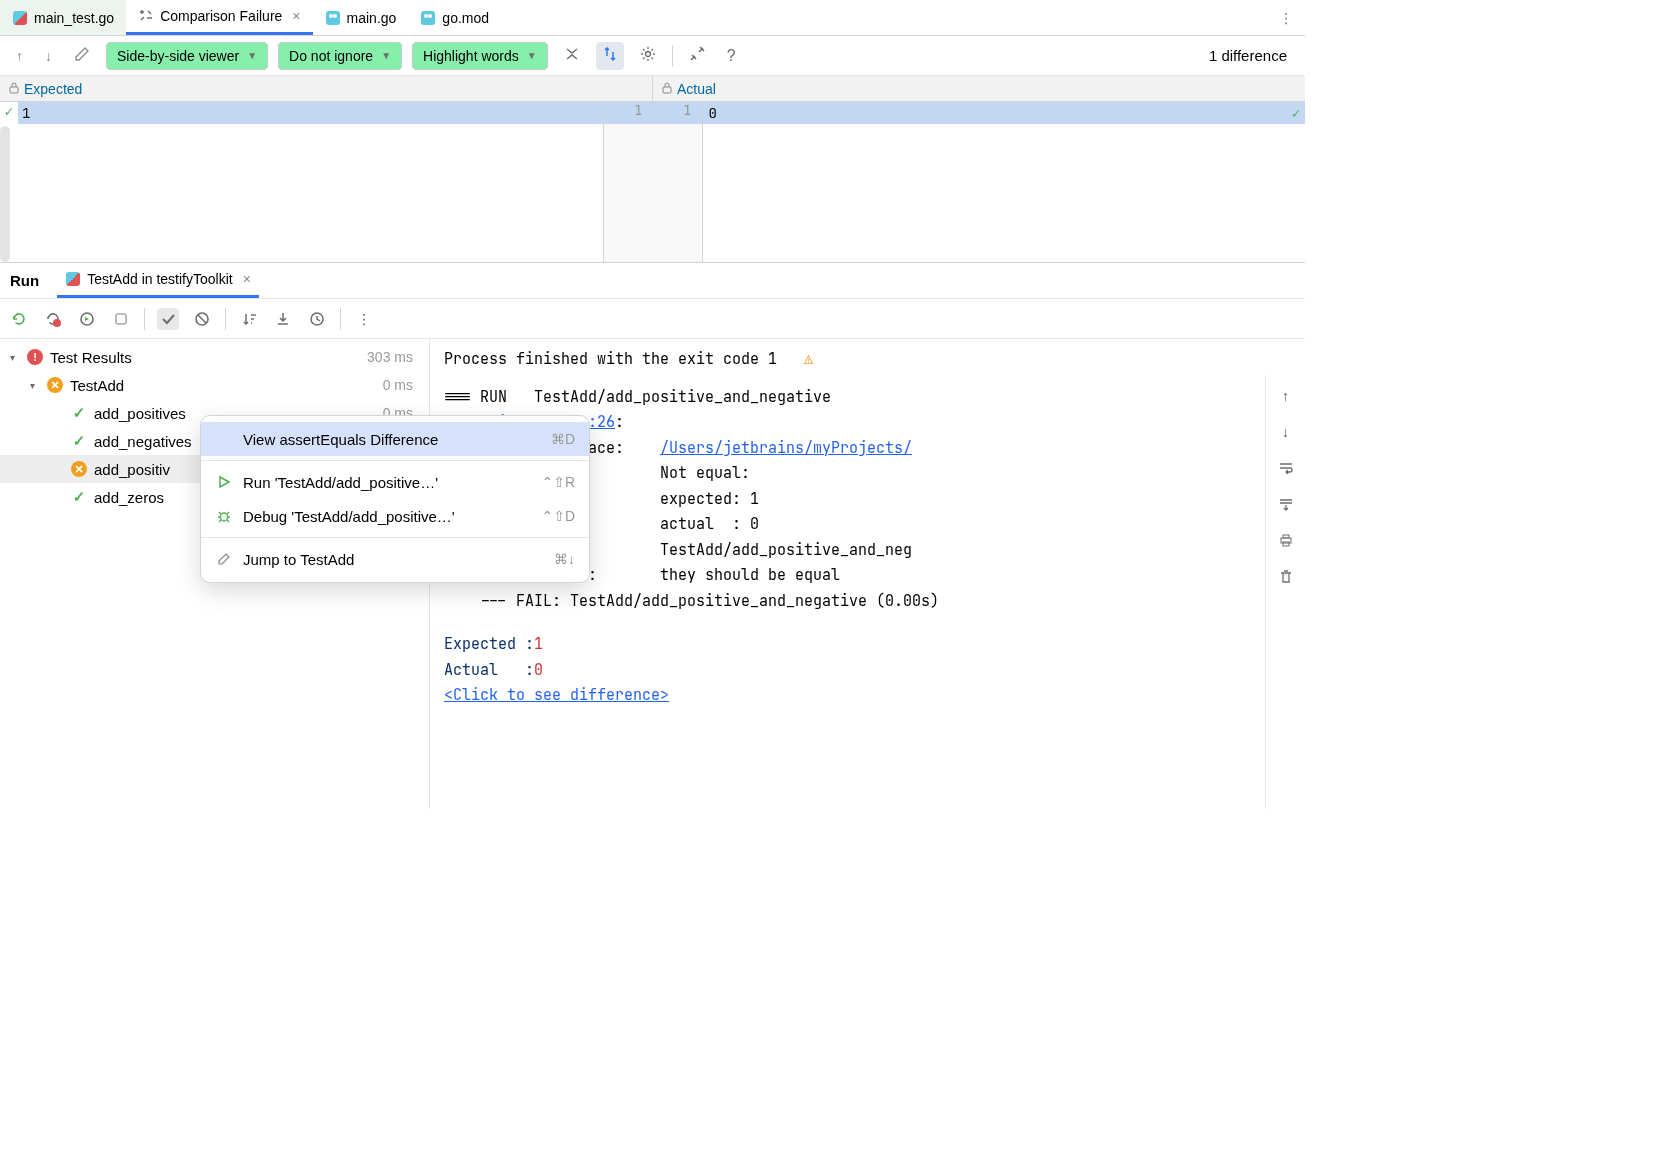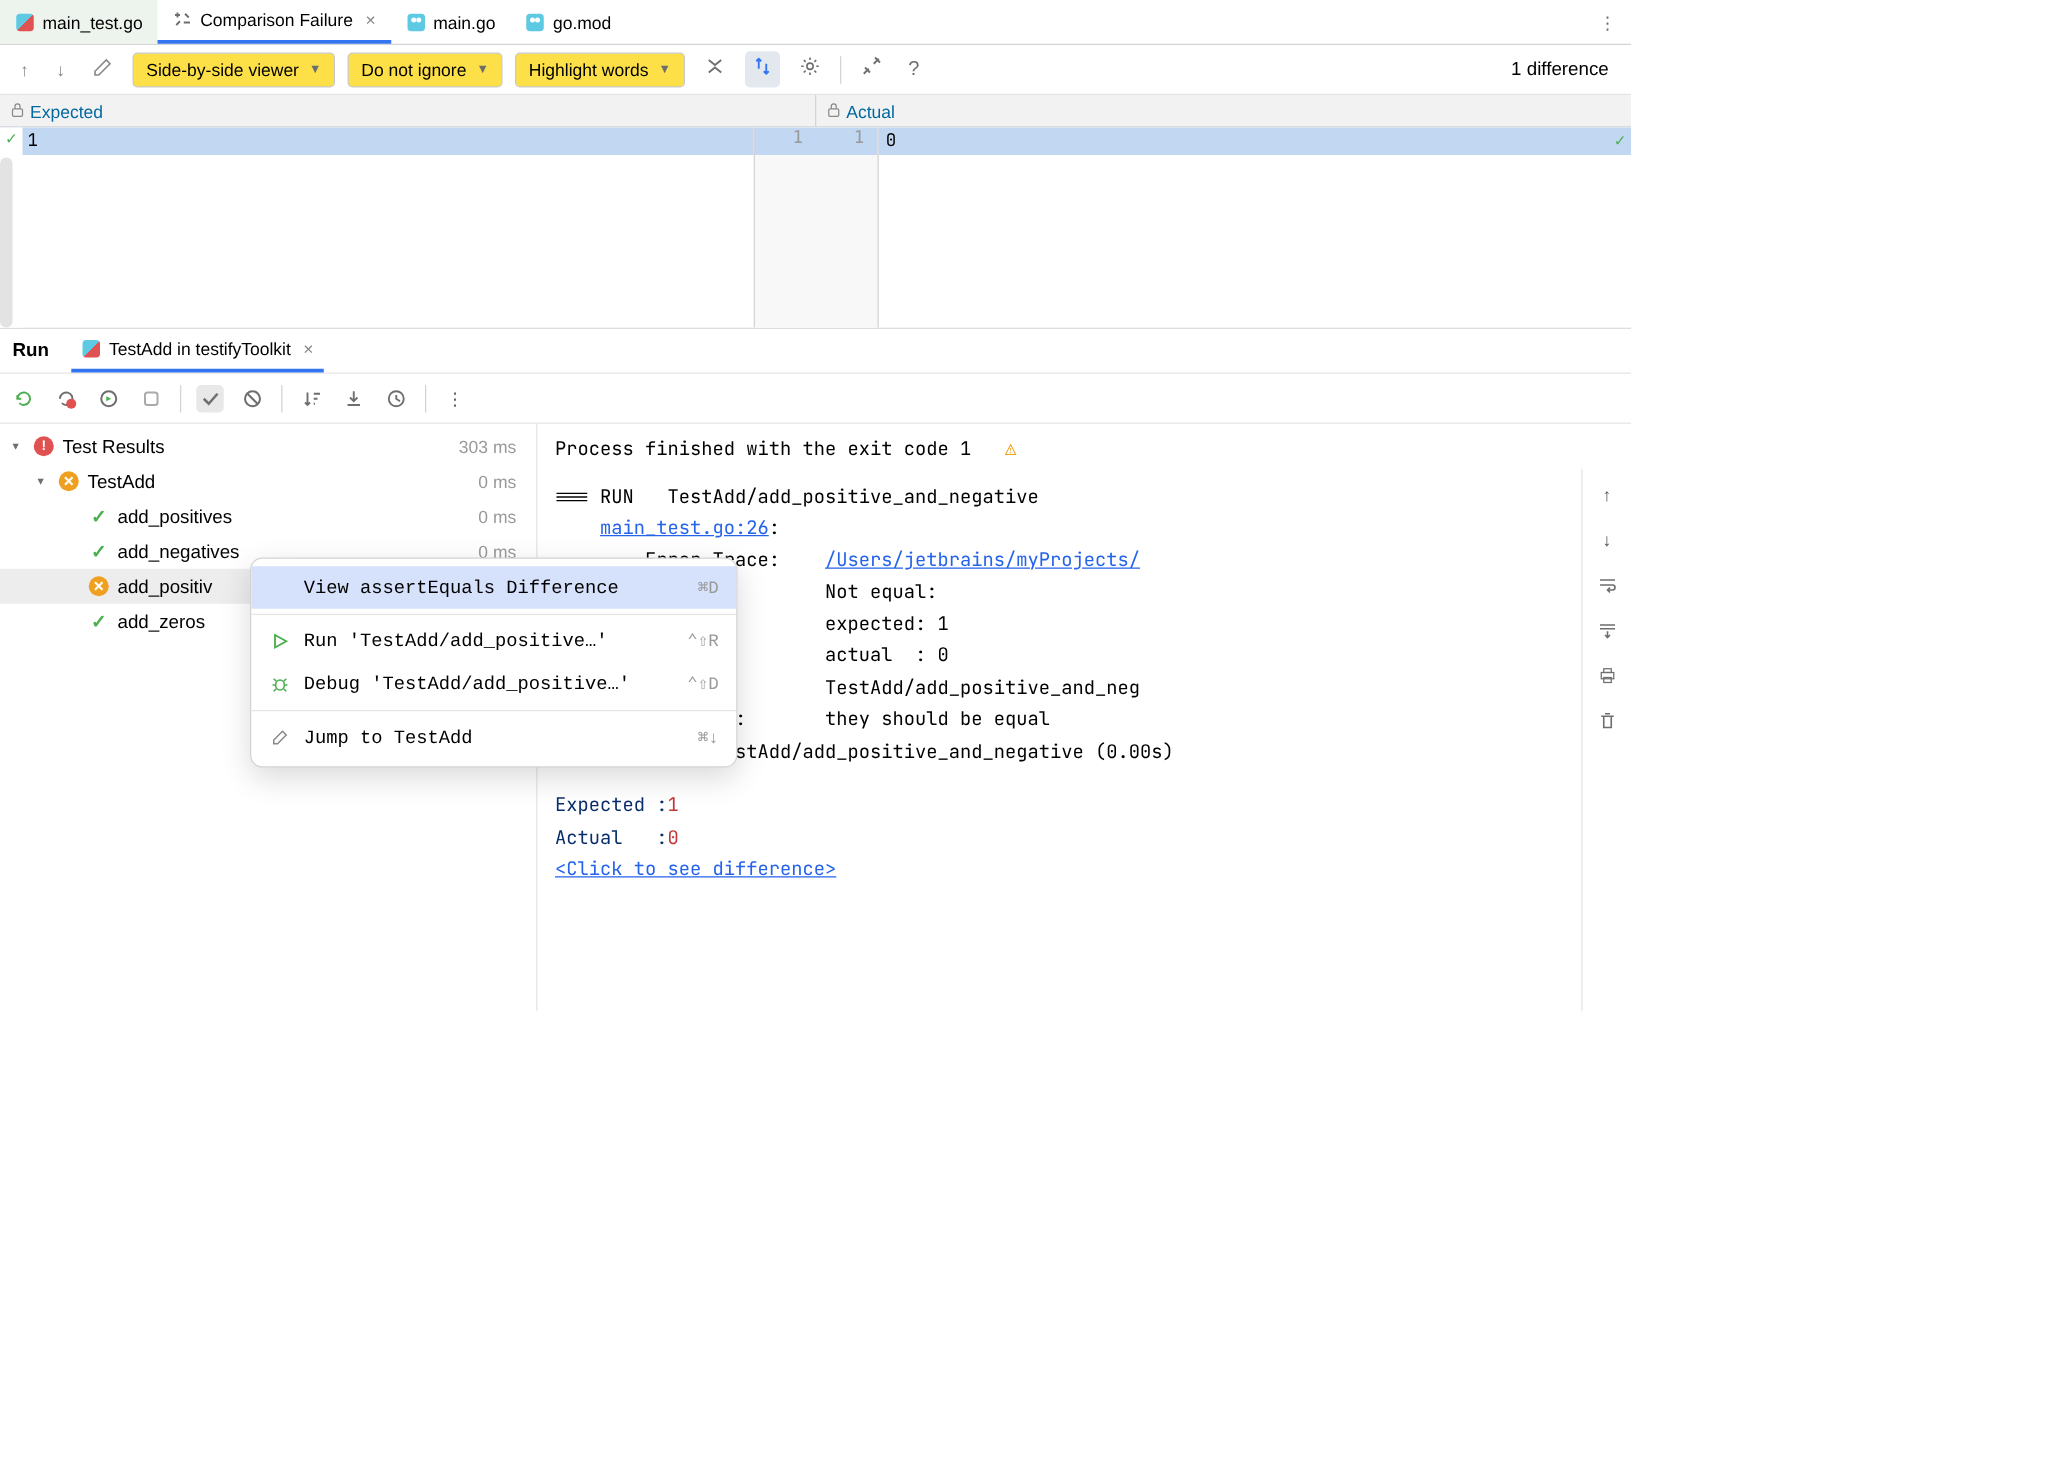--- a/index.html
+++ b/index.html
@@ -13,21 +13,21 @@
 .tab-icon { width: 16px; height: 16px; display: flex; align-items: center; justify-content: center; }
 .tab-label { font-size: 14px; }
 .tab-close { color: #888; font-size: 14px; margin-left: 4px; cursor: pointer; }
 .tabs-spacer { flex: 1; }
 .tabs-more { padding: 0 12px; color: #6e6e6e; cursor: pointer; }
 
 
 .diff-toolbar { display: flex; align-items: center; height: 40px; padding: 0 10px; gap: 10px; border-bottom: 1px solid #e5e5e5; }
 .tb-arrow { color: #888; cursor: pointer; padding: 4px 6px; }
 .tb-edit { color: #888; cursor: pointer; padding: 4px 6px; }
-.dropdown { display: flex; align-items: center; gap: 8px; border: 1px solid #c9c9c9; border-radius: 4px; padding: 5px 10px; cursor: pointer; background: #fde047; }
+.dropdown { display: flex; align-items: center; gap: 8px; border: 1px solid #c9c9c9; border-radius: 4px; padding: 5px 10px; cursor: pointer; background: #86efac; }
 .dropdown-chevron { color: #6e6e6e; font-size: 10px; }
 .tb-icon { color: #6e6e6e; cursor: pointer; padding: 4px 6px; font-size: 16px; }
 .tb-icon.active { background: #e3e8ee; border-radius: 4px; }
 .tb-spacer { flex: 1; }
 .diff-count { font-size: 15px; font-weight: 500; padding-right: 8px; }
 
 
 .diff-header { display: flex; height: 26px; background: #f2f2f2; border-bottom: 1px solid #d4d4d4; }
 .diff-header-side { flex: 1; display: flex; align-items: center; gap: 4px; padding: 0 8px; color: #0369a1; }
 .lock-icon { color: #888; }
@@ -69,21 +69,21 @@
 .test-output { flex: 1; padding: 8px 10px 8px 14px; font-family: "JetBrains Mono", Menlo, monospace; font-size: 15px; line-height: 1.7; overflow: hidden; position: relative; }
 .out-line { white-space: pre; }
 .link { color: #2563eb; text-decoration: underline; cursor: pointer; }
 .out-dark { color: #0a2e6b; }
 .out-red { color: #c63434; }
 .warn-icon { color: #f0a020; }
 
 .output-toolbar { position: absolute; right: 0; top: 36px; bottom: 0; width: 40px; display: flex; flex-direction: column; align-items: center; gap: 14px; padding-top: 10px; border-left: 1px solid #e5e5e5; background: #fff; }
 
 
-.context-menu { position: absolute; left: 200px; top: 446px; width: 390px; background: #fff; border: 1px solid #d4d4d4; border-radius: 10px; box-shadow: 0 8px 24px rgba(0,0,0,0.15); padding: 6px 0; z-index: 100; font-family: Liberation Mono, monospace; }
+.context-menu { position: absolute; left: 200px; top: 415px; width: 390px; background: #fff; border: 1px solid #d4d4d4; border-radius: 10px; box-shadow: 0 8px 24px rgba(0,0,0,0.15); padding: 6px 0; z-index: 100; }
 .cm-item { display: flex; align-items: center; height: 34px; padding: 0 14px; cursor: pointer; gap: 10px; }
 .cm-item.highlighted { background: #d6e2fb; }
 .cm-icon { width: 18px; display: flex; align-items: center; justify-content: center; }
 .cm-label { flex: 1; font-size: 15px; }
 .cm-shortcut { color: #999; font-size: 14px; }
 .cm-sep { height: 1px; background: #e5e5e5; margin: 4px 0; }
 .cm-chevron { color: #999; font-size: 11px; }
 
 
 .icon-go { width:14px; height:14px; background:#5dc9e2; border-radius:3px; position:relative; }

